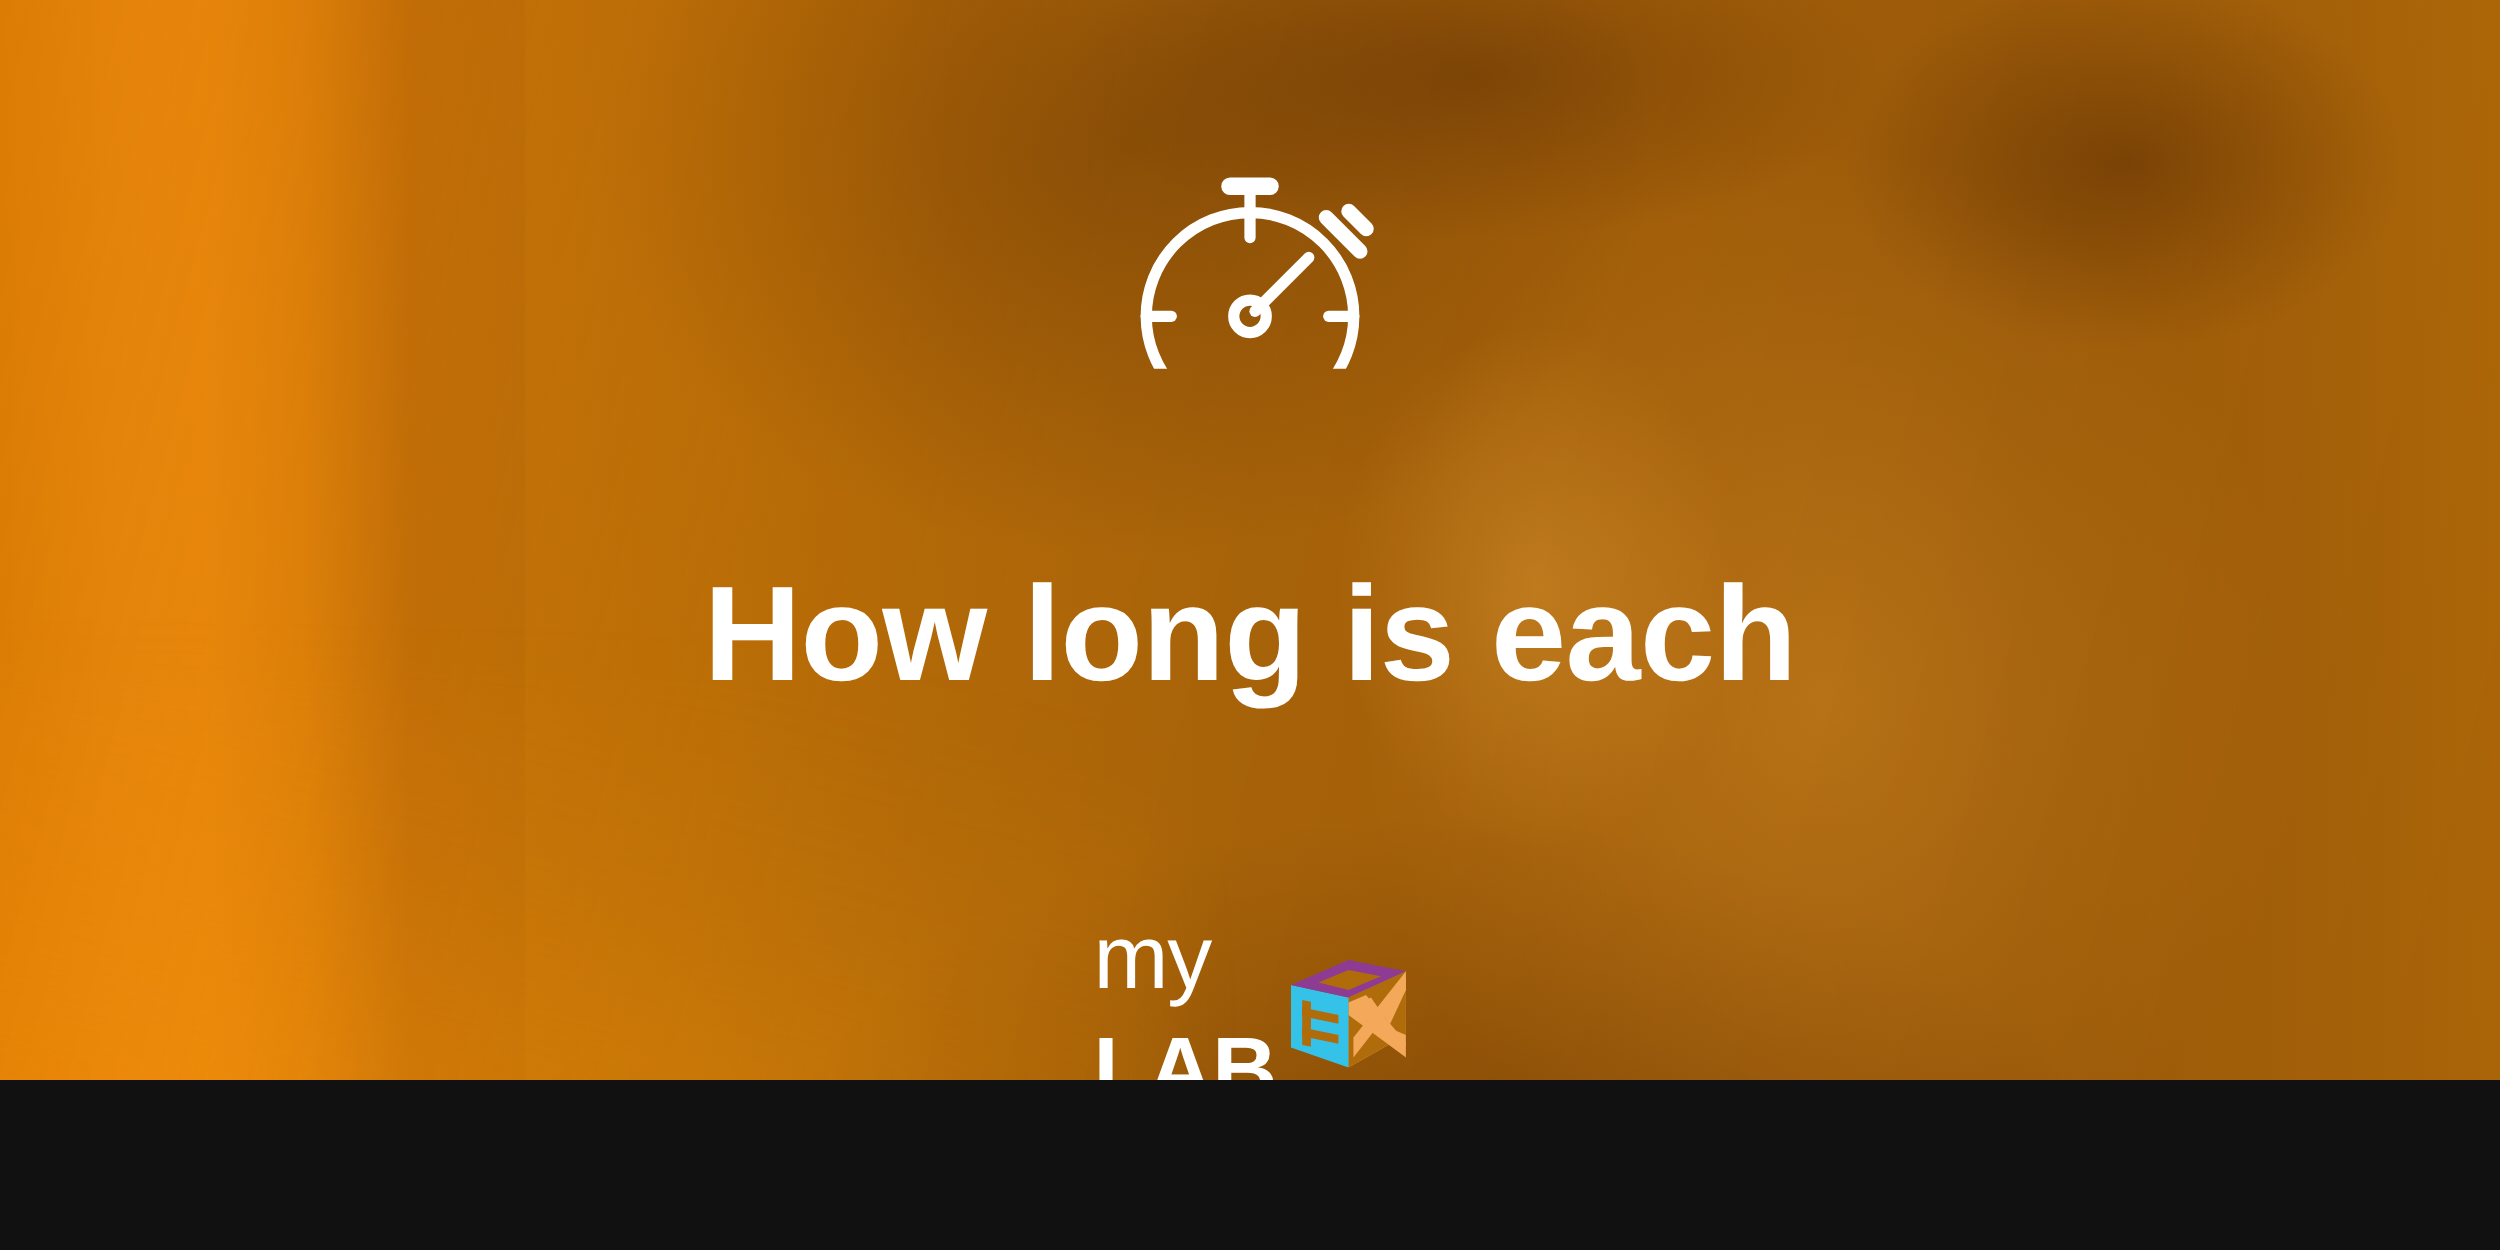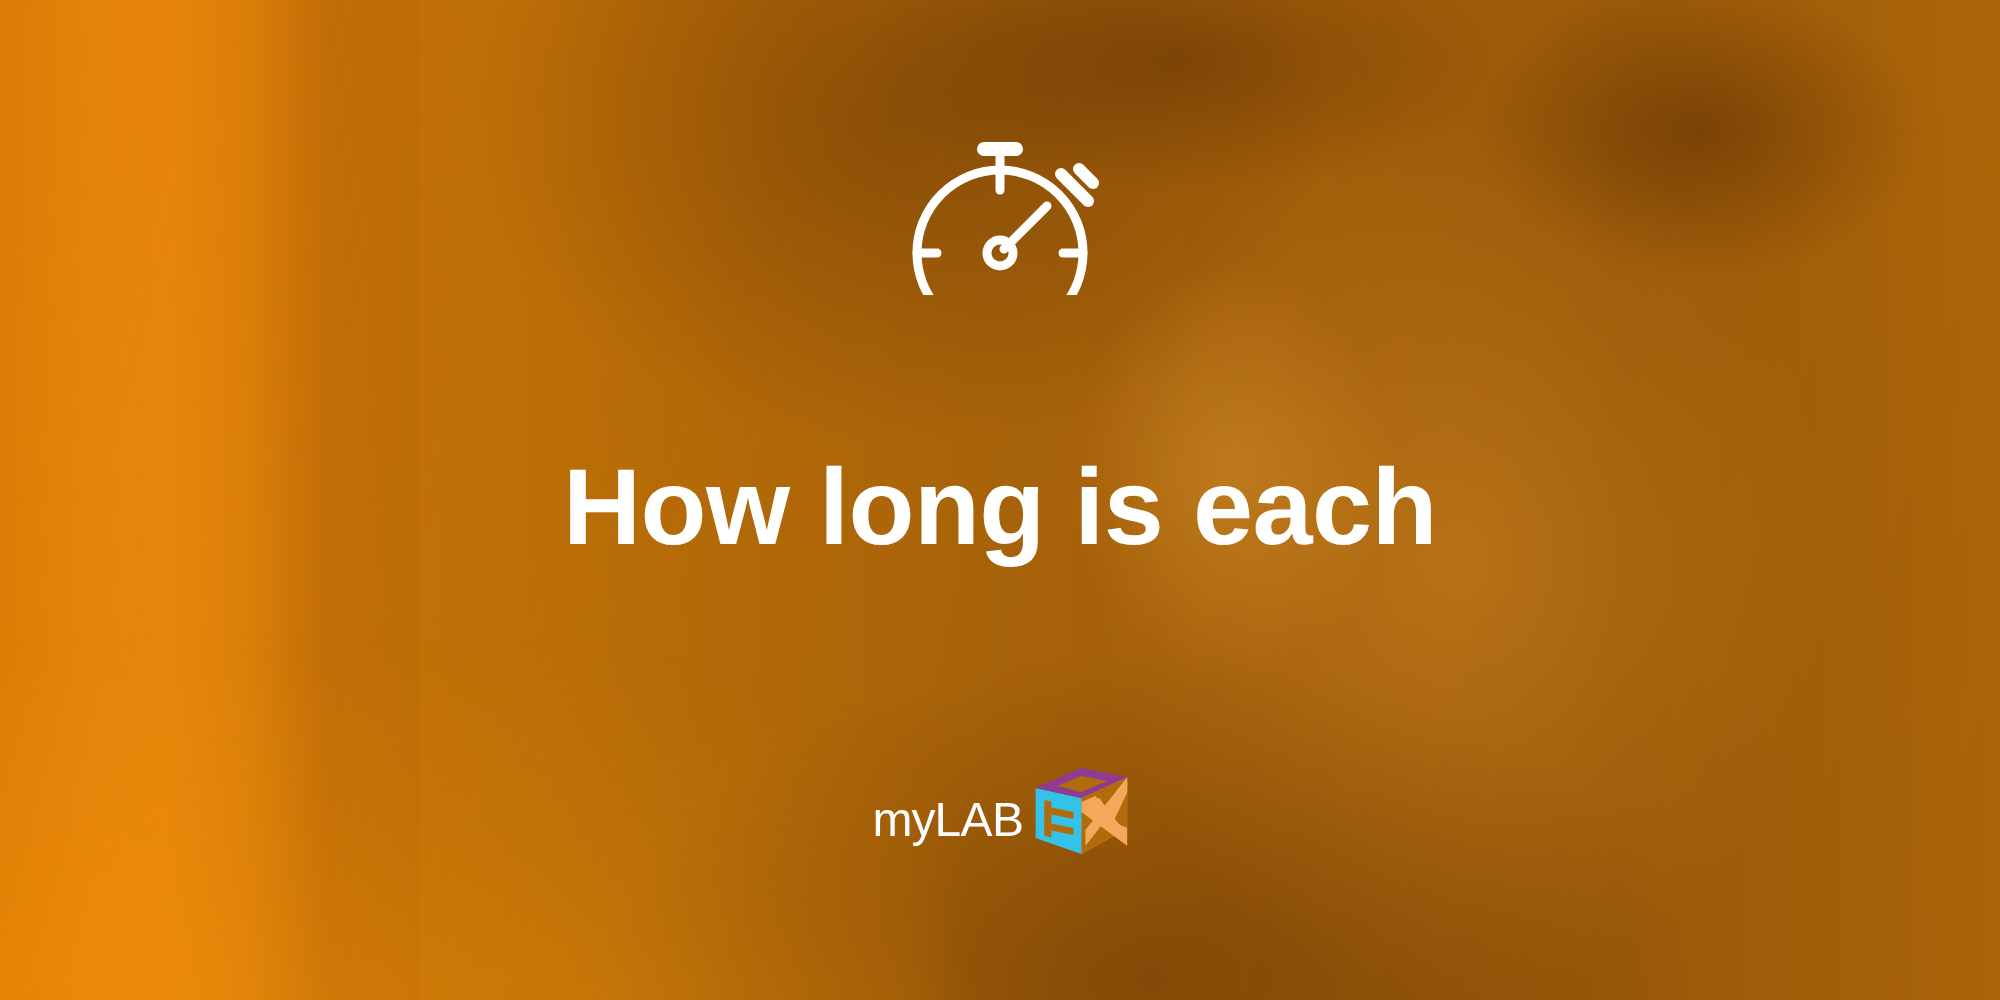--- a/index.html
+++ b/index.html
@@ -5,21 +5,21 @@
   html, body {
     margin: 0;
     padding: 0;
     background: #111;
   }
   * { box-sizing: border-box; }
 
   .canvas {
     position: relative;
     width: 2000px;
-    height: 1000px;
+    height: 864px;
     overflow: hidden;
     font-family: "Liberation Sans", sans-serif;
     background: #C87F08;
   }
 
   
   .bg-photo {
     position: absolute;
     inset: 0;
     
@@ -117,28 +117,29 @@
     position: absolute;
     top: 768px;
     left: 50%;
     transform: translateX(-50%);
     display: flex;
     align-items: center;
     height: 86px;
   }
   .brand-word {
     color: #FFFFFF;
-    font-size: 48px;
+    font-size: 72px;
     line-height: 1;
     letter-spacing: -1px;
     display: flex;
     align-items: baseline;
+    flex-direction: column;
   }
   .brand-my { font-weight: 300; }
-  .brand-lab { font-weight: 400; letter-spacing: -0.5px; margin-top: 18px; }
+  .brand-lab { font-weight: 700; letter-spacing: -0.5px; margin-top: 18px; }
   .brand-mark {
     width: 92px;
     height: 86px;
     margin-left: 12px;
   }
   .brand-mark svg { display: block; width: 100%; height: 100%; }
 </style>
 </head>
 <body>
 

